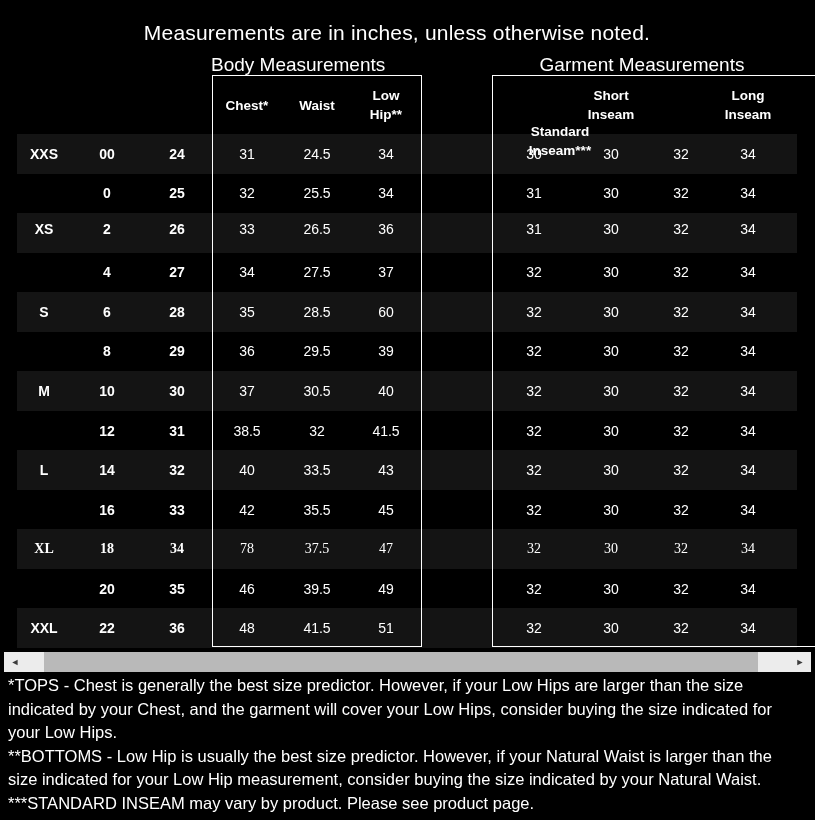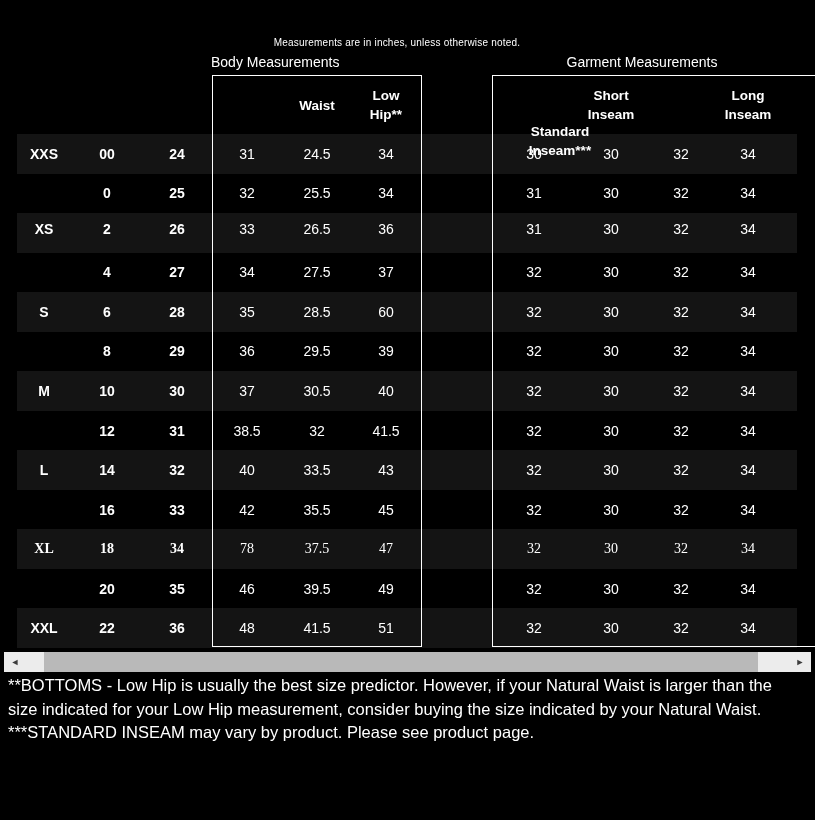--- a/index.html
+++ b/index.html
@@ -3,22 +3,22 @@
 <meta charset="utf-8">
 <style>
   html,body{margin:0;padding:0;background:#000;}
   #canvas{
     position:relative;width:815px;height:820px;background:#000000;
     overflow:hidden;color:#ffffff;
     font-family:"Liberation Sans", sans-serif;
   }
   
   .page-title{position:absolute;top:21px;left:0;width:794px;text-align:center;
-    font-size:10px;font-weight:400;letter-spacing:.2px;margin-top:16px;}
-  .sec-label{position:absolute;top:54px;font-size:14px;font-weight:400;}
+    font-size:21px;font-weight:400;letter-spacing:.2px;}
+  .sec-label{position:absolute;top:54px;font-size:19px;font-weight:400;}
   .sec-label.body{left:211px;}
   .sec-label.garment{left:492px;width:300px;text-align:center;}
   
   .stripe{position:absolute;left:17px;width:780px;background:#141414;}
   
   .mbox{position:absolute;top:75px;height:570px;border:1.5px solid #ffffff;background:transparent;}
   .mbox.body{left:212px;width:208px;}
   .mbox.garment{left:492px;width:345px;border-right:none;}
   
   .hcell{position:absolute;top:77px;height:56px;display:flex;align-items:center;justify-content:center;
@@ -72,20 +72,21 @@
       <div class="stripe" style="top: 292.154px; height: 39.5385px;"></div>
       <div class="stripe" style="top: 371.231px; height: 39.5385px;"></div>
       <div class="stripe" style="top: 450.308px; height: 39.5385px;"></div>
       <div class="stripe" style="top: 529.385px; height: 39.5385px;"></div>
       <div class="stripe" style="top: 608.462px; height: 39.5385px;"></div>
     </div>
 
   <div class="mbox body"></div>
   <div class="mbox garment"></div>
 
+  <div class="hcell h-chest">Chest*</div>
   <div class="hcell h-waist">Waist</div>
   <div class="hcell h-lowhip">Low Hip**</div>
   <div class="hcell h-std">Standard Inseam***</div>
   <div class="hcell h-short">Short Inseam</div>
   <div class="hcell h-long">Long Inseam</div>
 
   <div id="rows-layer">
       <div class="trow" style="top: 134px; height: 39.5385px;">
     <span class="cell c-size">XXS</span>
     <span class="cell c-num">00</span>
@@ -244,17 +245,18 @@
   </div>
     </div>
 
   <div class="scrollbar">
     <div class="sb-arrow left">◄</div>
     <div class="sb-thumb"></div>
     <div class="sb-arrow right">►</div>
   </div>
 
   <div class="footnotes">
+    <p>*TOPS - Chest is generally the best size predictor. However, if your Low Hips are larger than the size indicated by your Chest, and the garment will cover your Low Hips, consider buying the size indicated for your Low Hips.</p>
     <p>**BOTTOMS - Low Hip is usually the best size predictor. However, if your Natural Waist is larger than the size indicated for your Low Hip measurement, consider buying the size indicated by your Natural Waist.</p>
     <p>***STANDARD INSEAM may vary by product. Please see product page.</p>
   </div>
 
 </div>
 
 </body></html>

